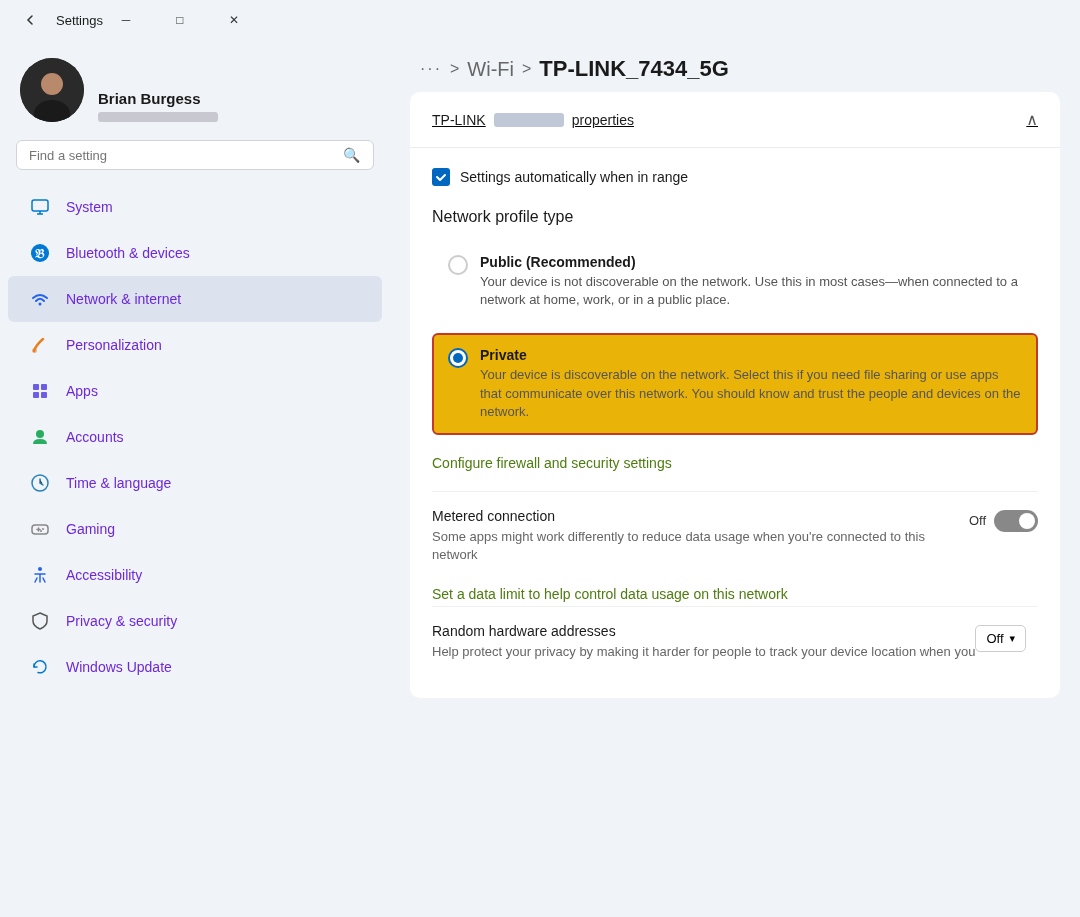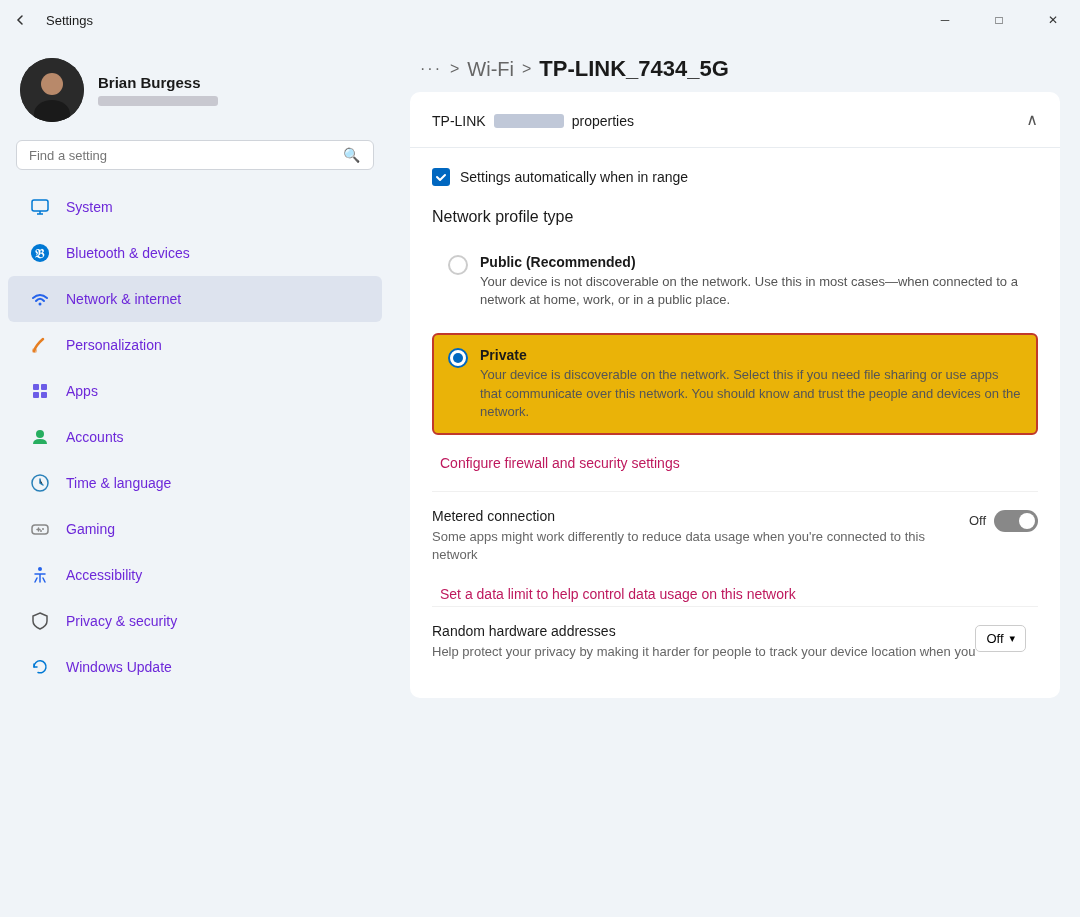--- a/index.html
+++ b/index.html
@@ -10,22 +10,22 @@
       height: 917px;
       overflow: hidden;
       display: flex;
       flex-direction: column;
     }
     .titlebar {
       background: #f0f4f8;
       height: 40px;
       display: flex;
       align-items: center;
-      padding: 0 4px;
-      justify-content: space-between;
+      padding: 0 14px;
+      justify-content: flex-start;
       flex-shrink: 0;
     }
     .titlebar-left {
       display: flex;
       align-items: center;
       gap: 10px;
     }
     .titlebar-title {
       font-size: 13px;
       color: #1a1a1a;
@@ -58,21 +58,21 @@
       background: #f0f4f8;
       display: flex;
       flex-direction: column;
       padding: 0 0 10px 0;
       flex-shrink: 0;
       overflow-y: auto;
     }
 
     .user-profile {
       display: flex;
-      align-items: center;
+      align-items: flex-end;
       gap: 14px;
       padding: 18px 20px 18px 20px;
     }
     .avatar {
       width: 64px;
       height: 64px;
       border-radius: 50%;
       background: #2d2d2d;
       overflow: hidden;
       flex-shrink: 0;
@@ -178,25 +178,26 @@
     }
 
     .properties-card {
       background: white;
       border-radius: 10px;
       overflow: hidden;
     }
 
     .properties-header {
       display: flex;
-      align-items: flex-end;
+      align-items: center;
       justify-content: space-between;
       padding: 18px 22px;
       border-bottom: 1px solid #e8ecf0;
       cursor: pointer;
+      text-decoration: underline;
     }
     .properties-title {
       font-size: 14px;
       font-weight: 500;
       color: #1a1a1a;
       display: flex;
       gap: 8px;
       align-items: center;
     }
     .ssid-blur {
@@ -294,26 +295,26 @@
       color: #1a1a1a;
     }
     .radio-desc {
       font-size: 13px;
       color: #555;
       line-height: 1.4;
       margin-top: 3px;
     }
 
     .link-blue {
-      color: #be185d;
+      color: #4d7c0f;
       font-size: 14px;
       cursor: pointer;
       text-decoration: none;
       display: inline-block;
-      margin: 10px 0 20px 8px;
+      margin: 10px 0 20px 0;
     }
 
     .setting-row {
       display: flex;
       align-items: flex-start;
       justify-content: flex-start;
       padding: 16px 0;
       border-top: 1px solid #f0f0f0;
     }
     .setting-row-text { max-width: 600px; }

